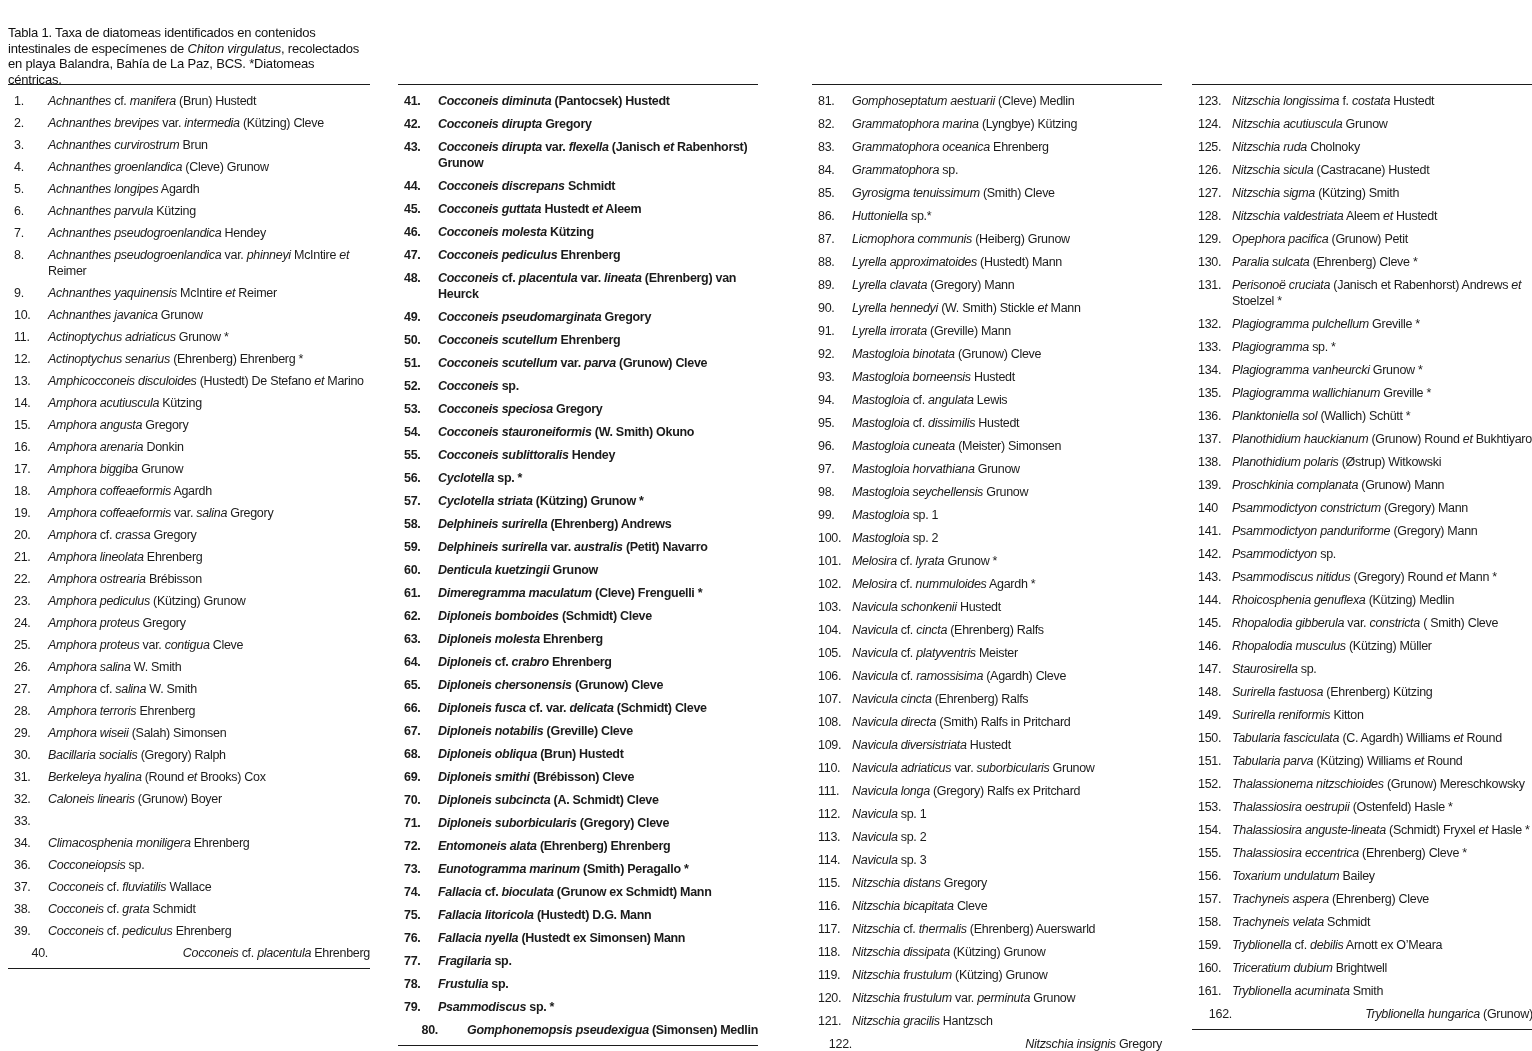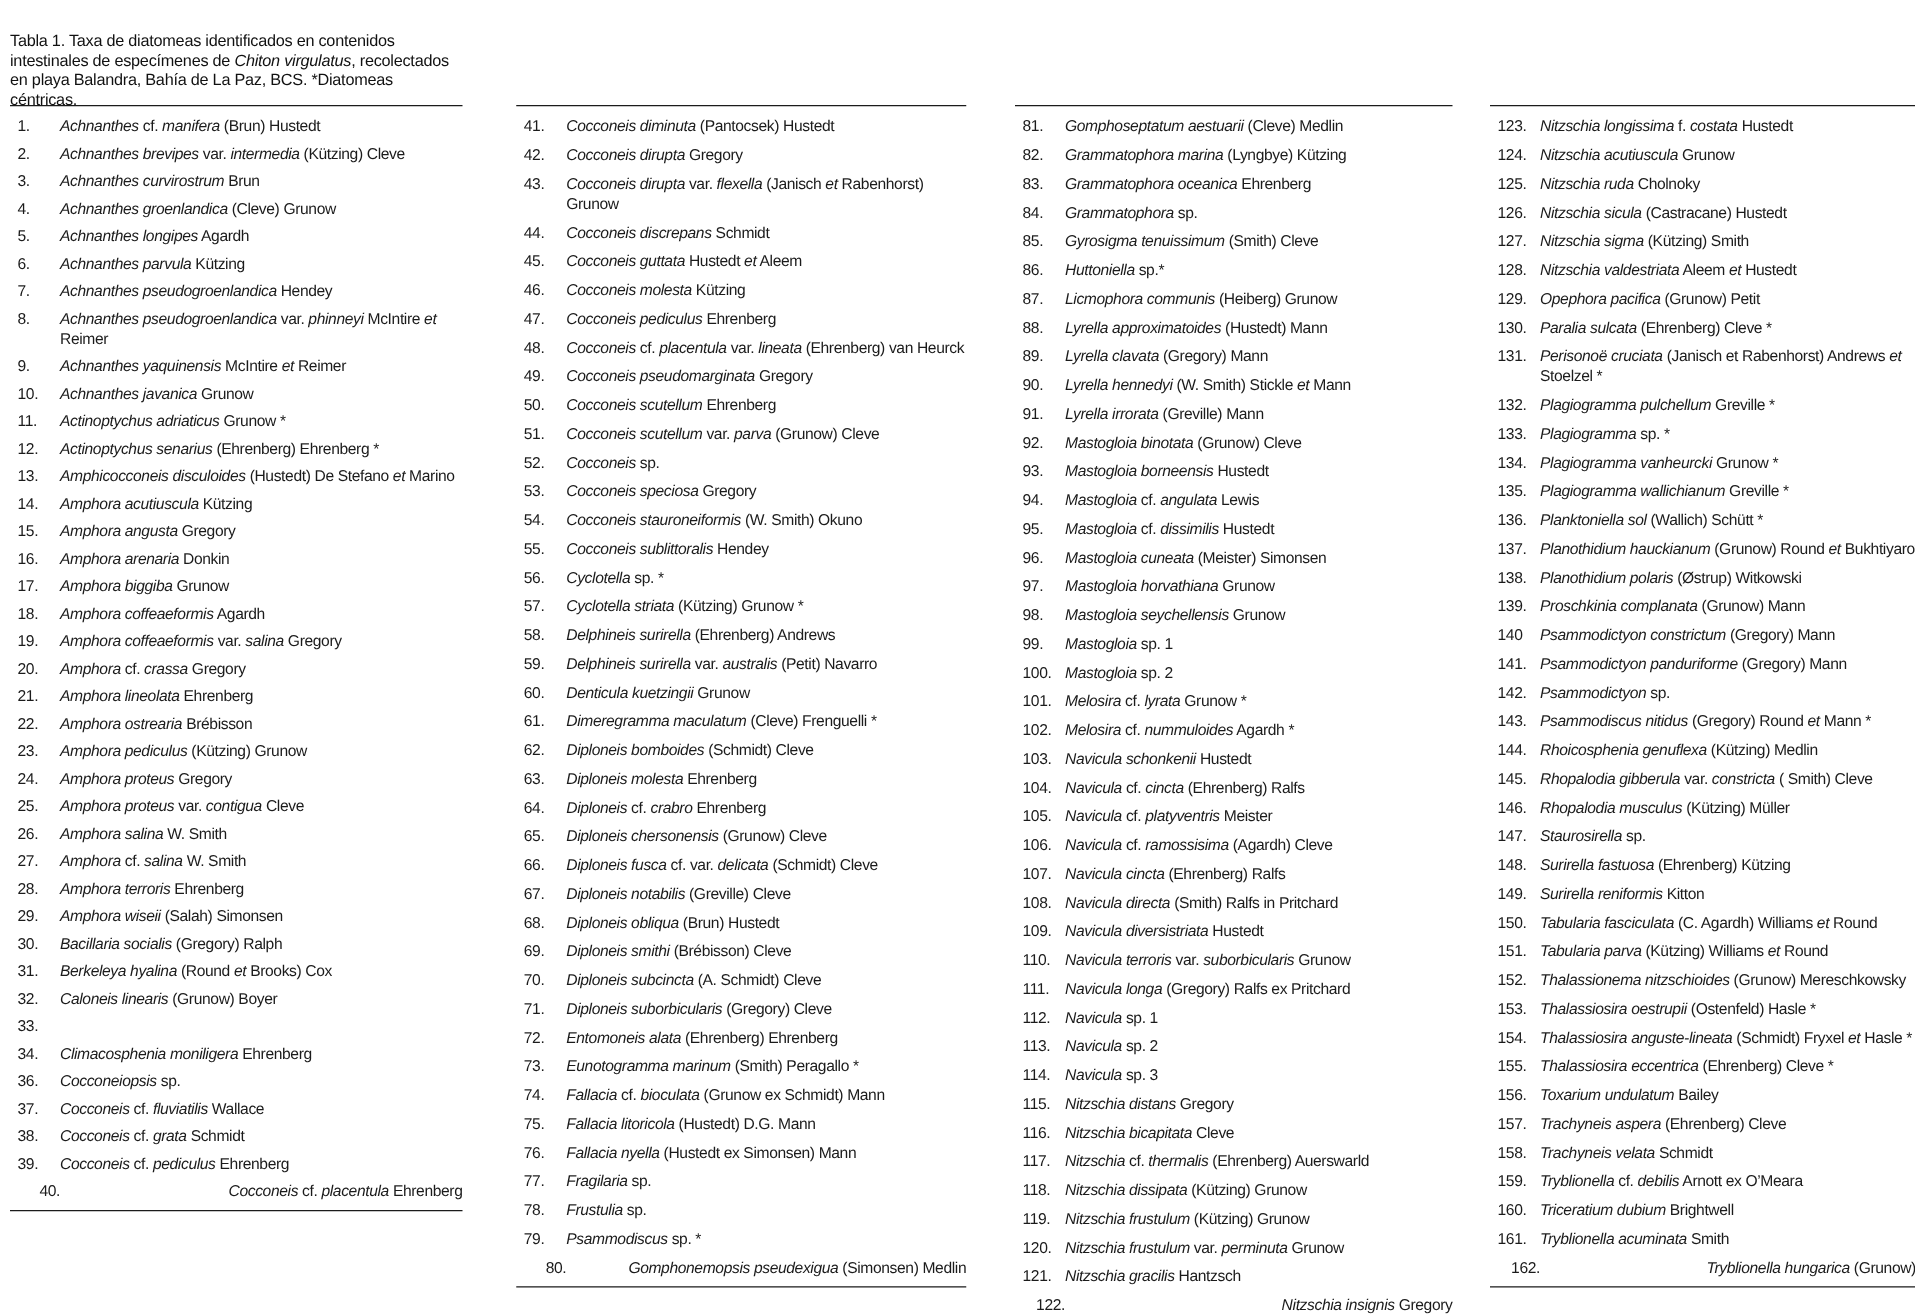--- a/index.html
+++ b/index.html
@@ -5,21 +5,21 @@
   html,body{margin:0;padding:0;background:#ffffff;}
   body{
     width:1532px;height:1051px;overflow:hidden;
     font-family:"Liberation Sans","DejaVu Sans",sans-serif;
     color:#1b1b1b;
     -webkit-font-smoothing:antialiased;
   }
   .page{position:relative;width:1532px;height:1051px;background:#fff;}
   .col{position:absolute;top:0;}
   .col-1{left:8px;width:362px;}
-  .col-2{left:413px;width:360px;}
+  .col-2{left:398px;width:360px;font-weight:bold;}
   .col-3{left:812px;width:350px;}
   .col-4{left:1192px;width:374px;}
   .colhead{
     height:64px;box-sizing:border-box;padding-top:5px;
     font-size:13px;line-height:15.5px;letter-spacing:-0.2px;color:#111;margin-top:20px;
   }
   .list{
     list-style:none;margin:0;padding:8px 0 5px 0;
     border-top:1.6px solid #1b1b1b;
     border-bottom:1.6px solid #1b1b1b;
@@ -483,21 +483,21 @@
         <li class="entry">
           <span class="num">108.</span>
           <span class="txt"><i>Navicula directa</i> (Smith) Ralfs in Pritchard</span>
         </li>
         <li class="entry">
           <span class="num">109.</span>
           <span class="txt"><i>Navicula diversistriata</i> Hustedt</span>
         </li>
         <li class="entry">
           <span class="num">110.</span>
-          <span class="txt"><i>Navicula terroris</i> var. <i>suborbicularis</i> Grunow</span>
+          <span class="txt"><i>Navicula adriaticus</i> var. <i>suborbicularis</i> Grunow</span>
         </li>
         <li class="entry">
           <span class="num">111.</span>
           <span class="txt"><i>Navicula longa</i> (Gregory) Ralfs ex Pritchard</span>
         </li>
         <li class="entry">
           <span class="num">112.</span>
           <span class="txt"><i>Navicula</i> sp. 1</span>
         </li>
         <li class="entry">

